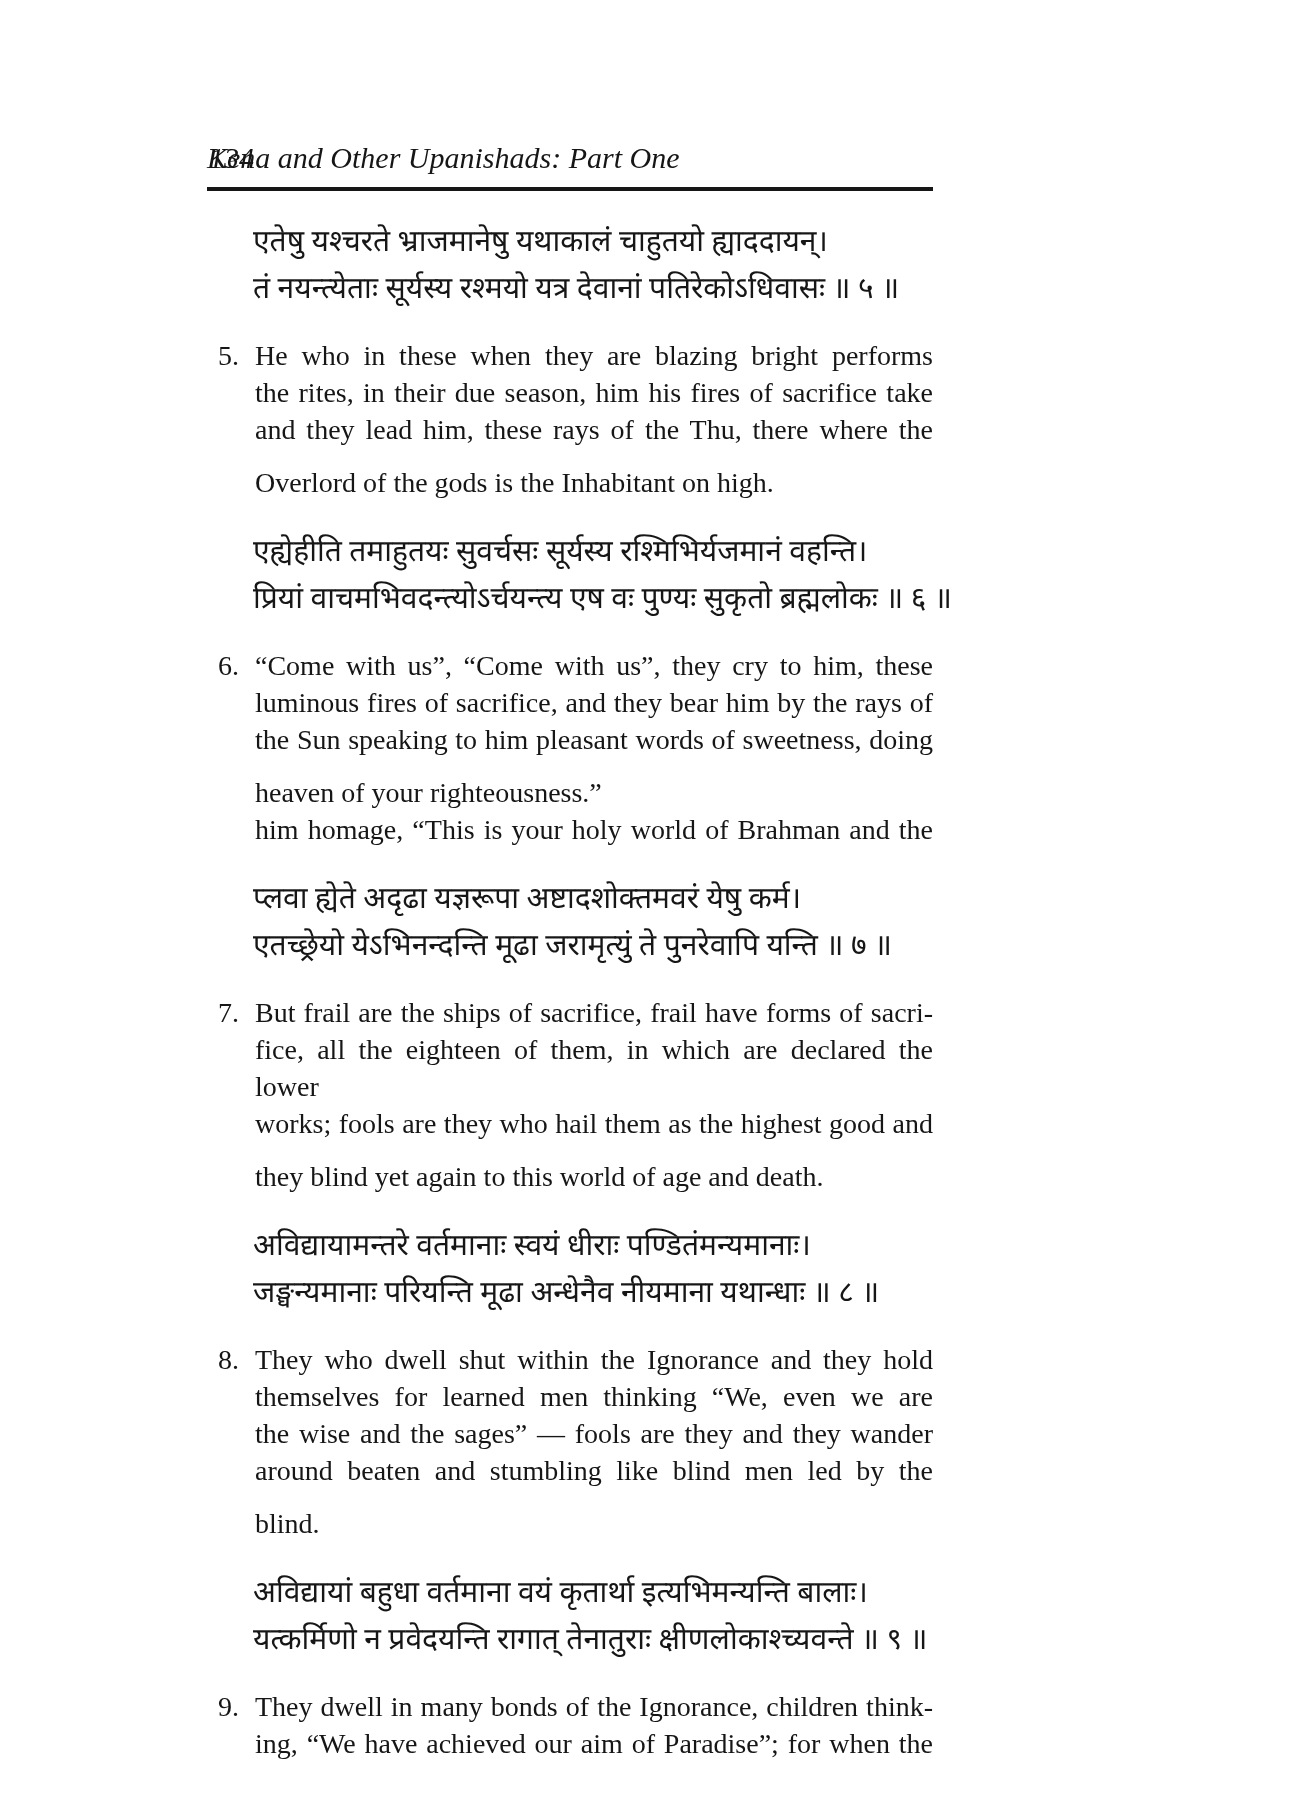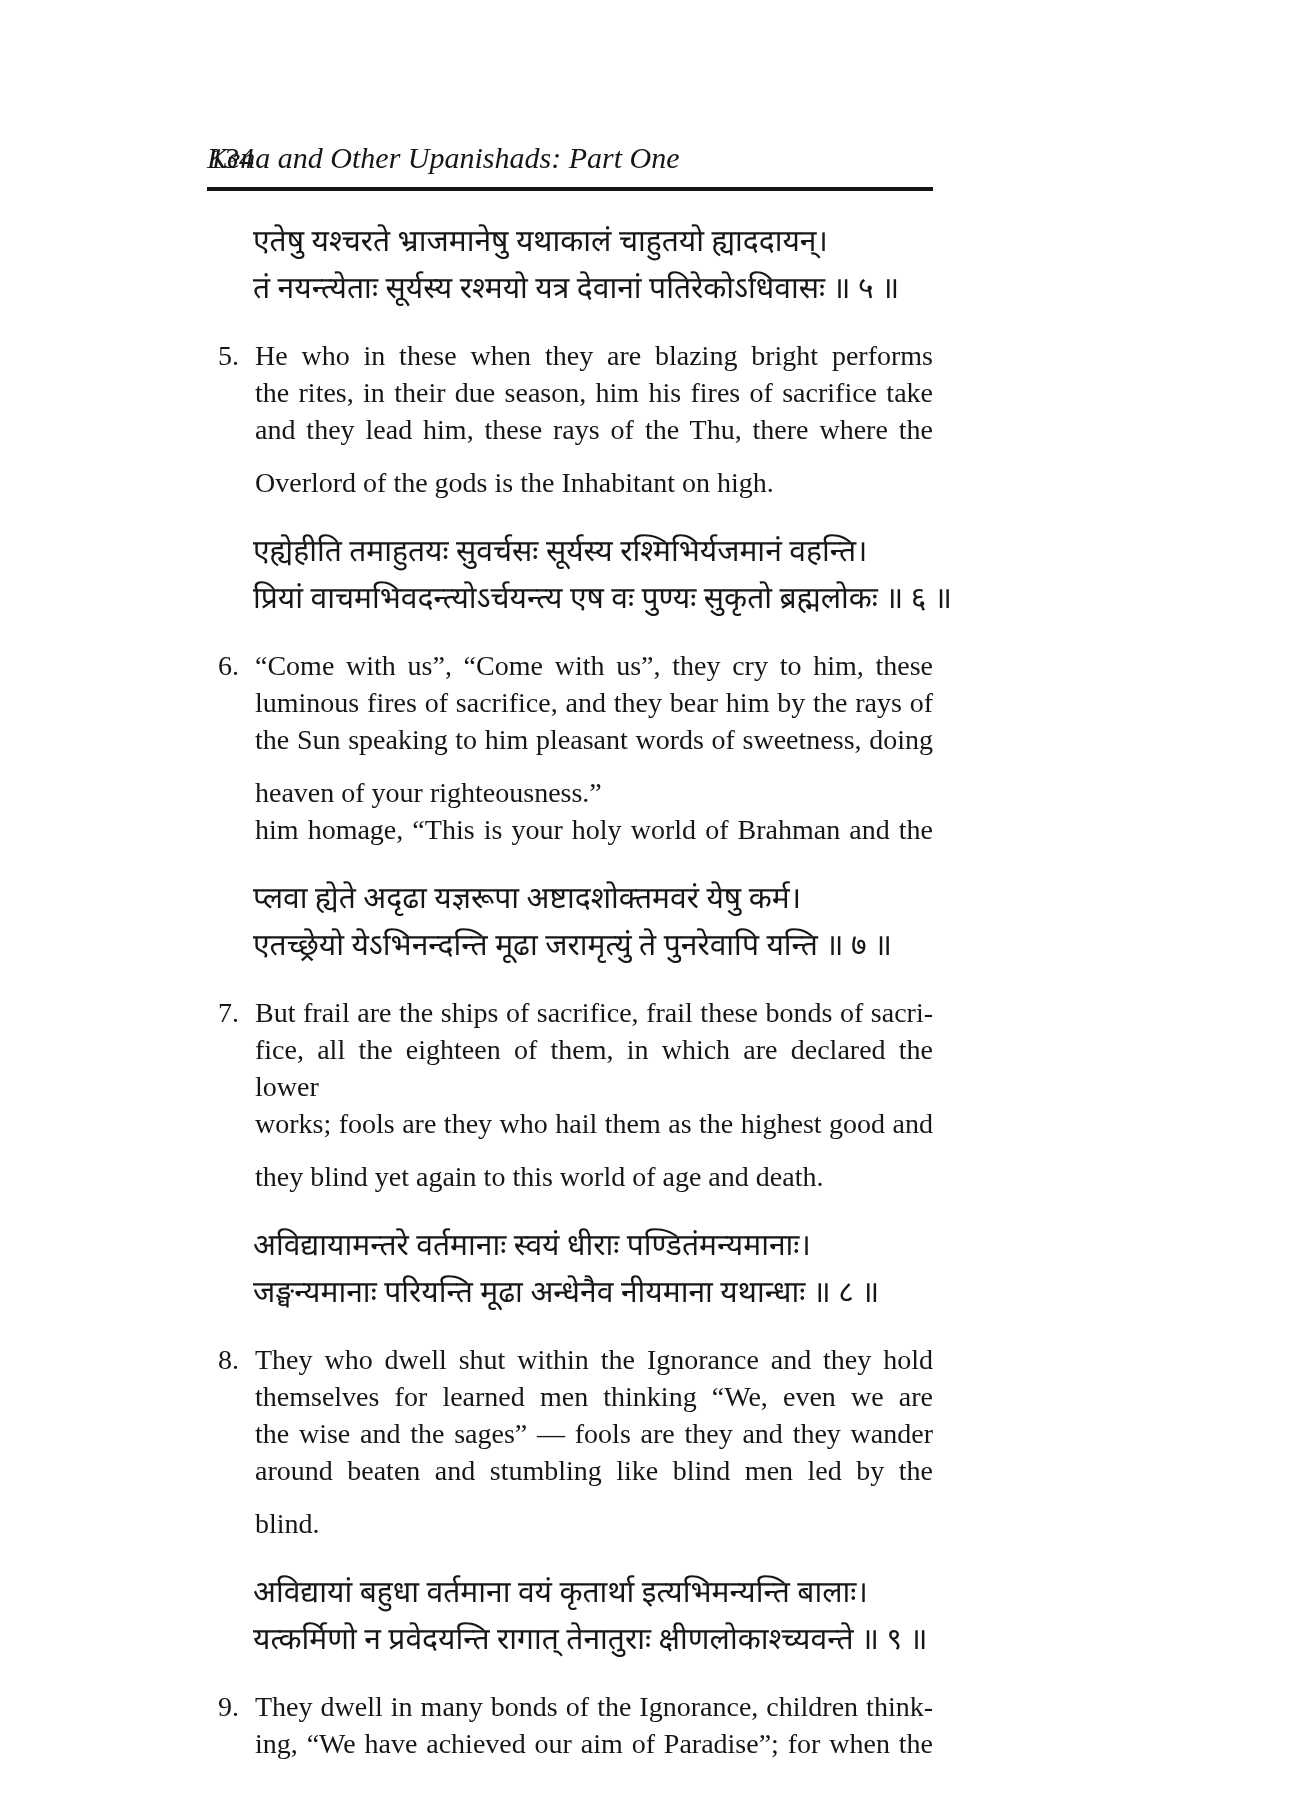--- a/index.html
+++ b/index.html
@@ -121,21 +121,21 @@
     </section>
 
     <section class="group">
       <div class="sanskrit">
         <div class="sline">प्लवा ह्येते अदृढा यज्ञरूपा अष्टादशोक्तमवरं येषु कर्म।</div>
         <div class="sline">एतच्छ्रेयो येऽभिनन्दन्ति मूढा जरामृत्युं ते पुनरेवापि यन्ति ॥ ७ ॥</div>
       </div>
       <div class="english">
         <div class="vnum">7.</div>
         <div class="vtext">
-          <div class="eline">But frail are the ships of sacrifice, frail these bonds of sacri-</div>
+          <div class="eline">But frail are the ships of sacrifice, frail have forms of sacri-</div>
           <div class="eline">fice, all the eighteen of them, in which are declared the lower</div>
           <div class="eline">works; fools are they who hail them as the highest good and</div>
           <div class="eline endline">they blind yet again to this world of age and death.</div>
         </div>
       </div>
     </section>
 
     <section class="group">
       <div class="sanskrit">
         <div class="sline">अविद्यायामन्तरे वर्तमानाः स्वयं धीराः पण्डितंमन्यमानाः।</div>

